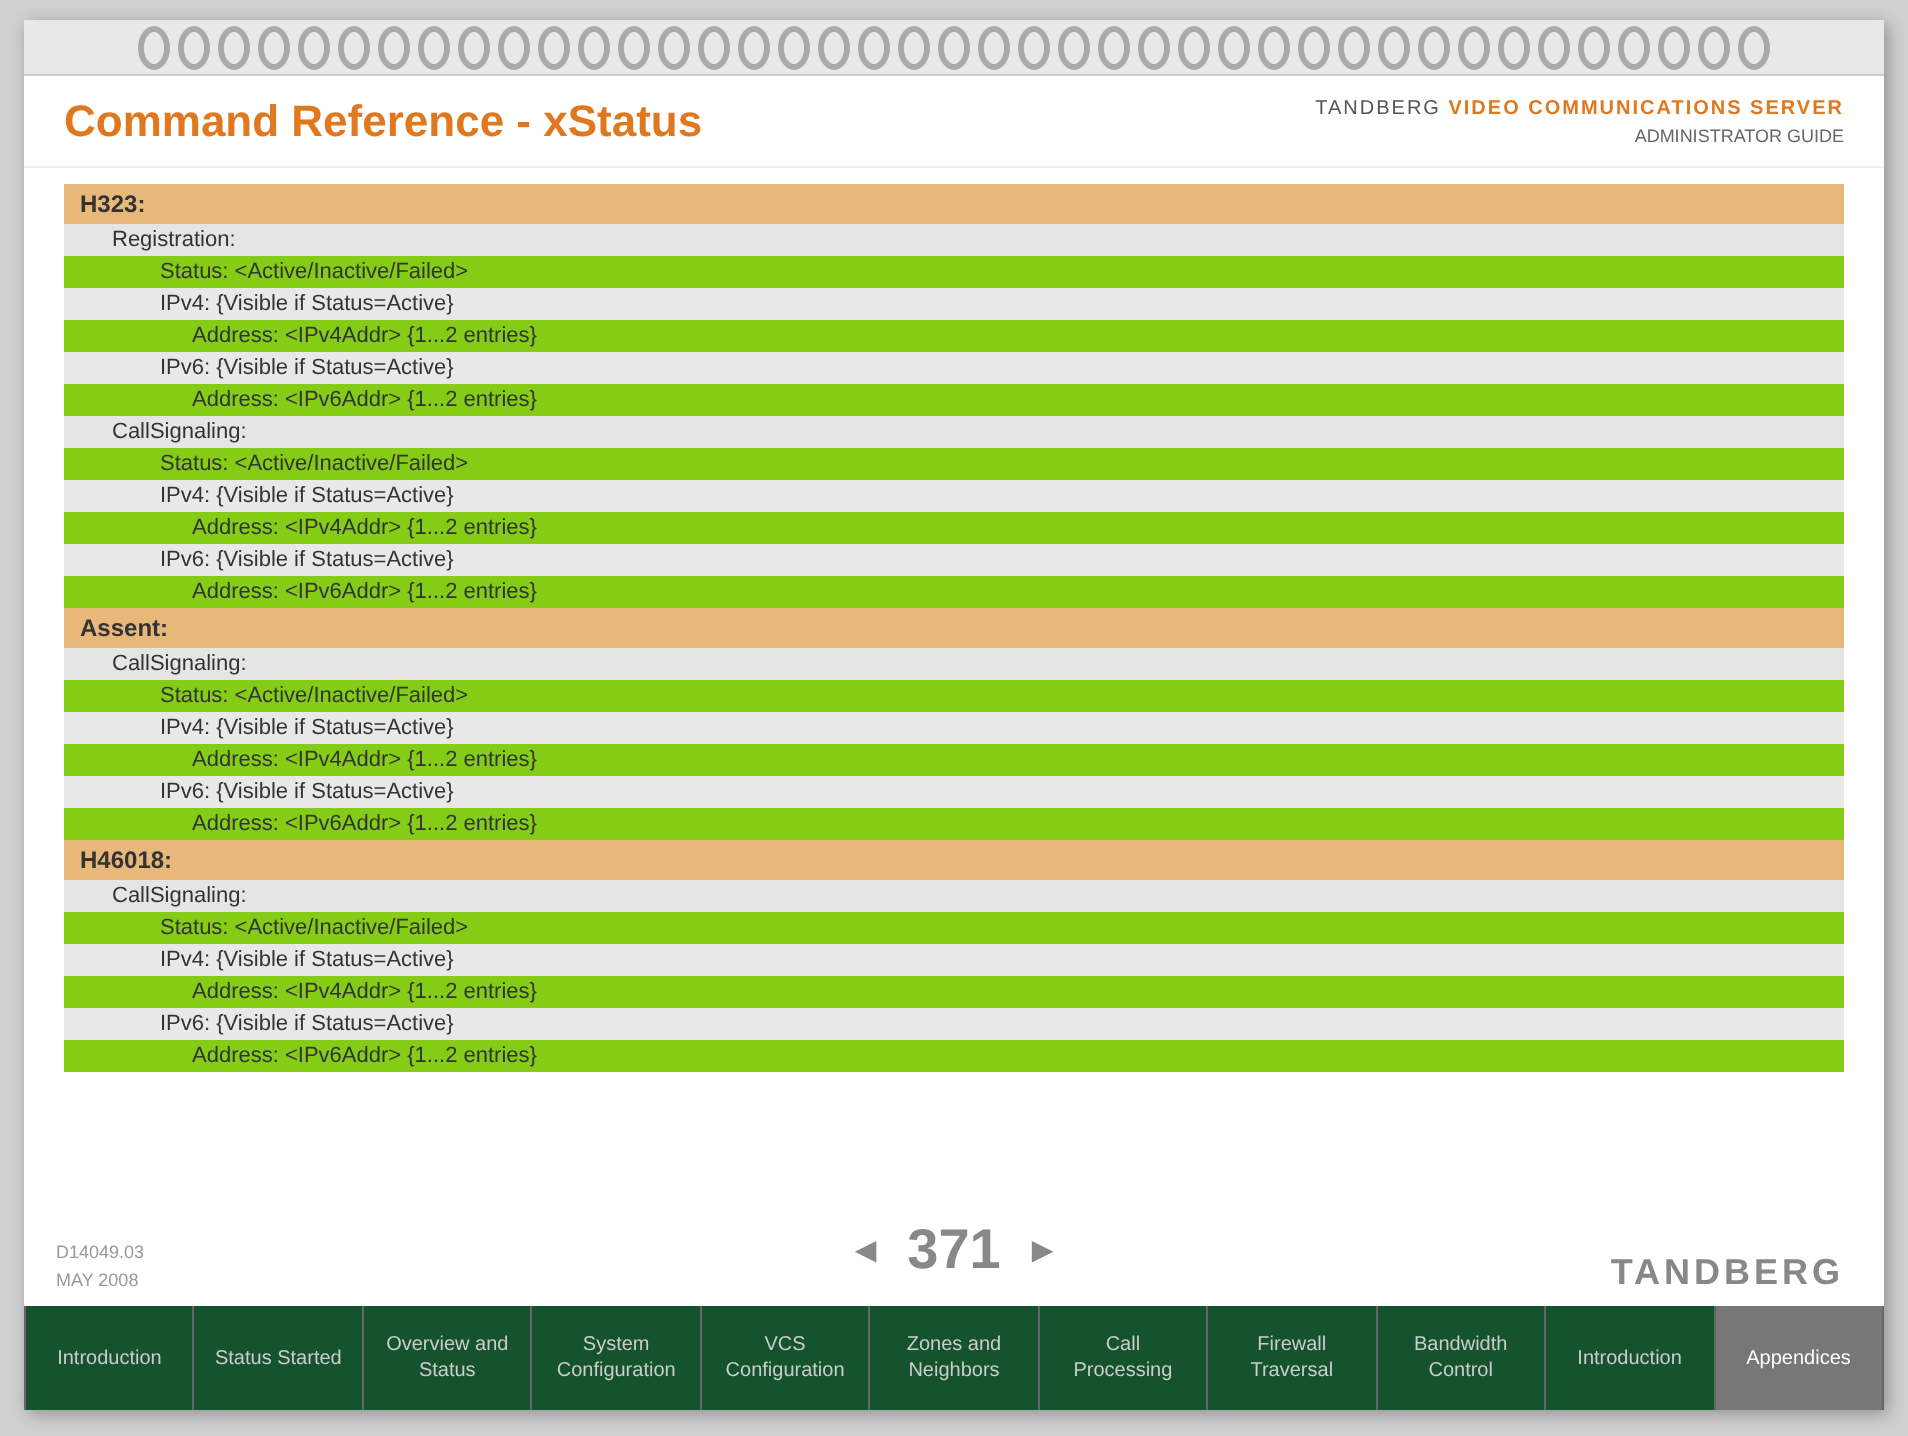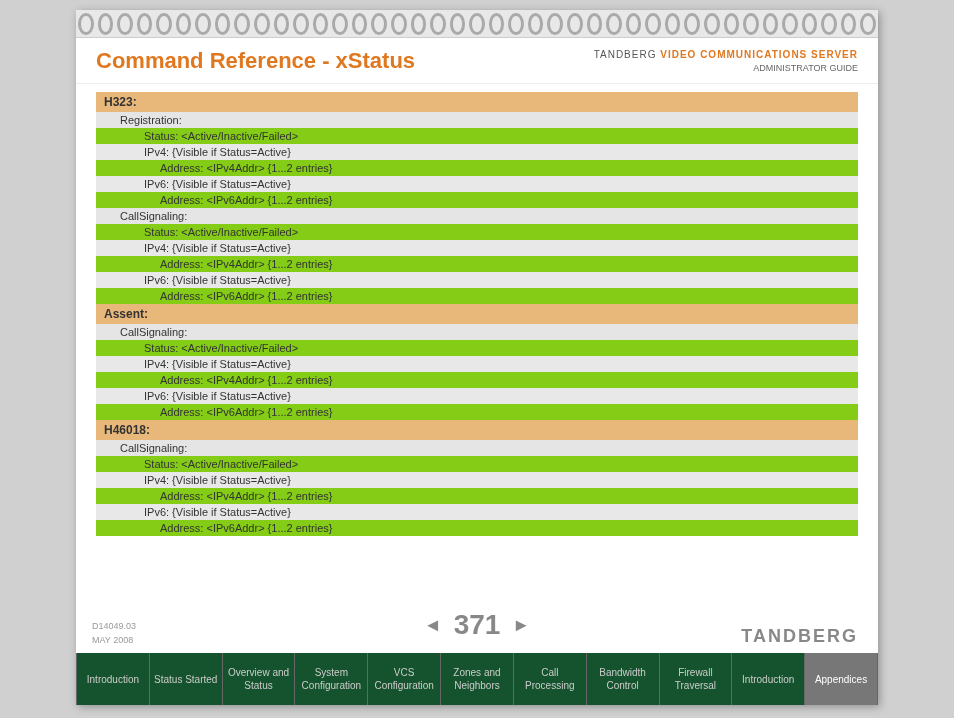--- a/index.html
+++ b/index.html
@@ -6,21 +6,21 @@
     body {
       width: 954px;
       height: 718px;
       background: #d0d0d0;
       font-family: Arial, Helvetica, sans-serif;
       font-size: 12px;
       overflow: hidden;
     }
 
     .page-container {
-      width: 802px;
+      width: 930px;
       margin: 0 auto;
       background: #ffffff;
       position: relative;
       top: 10px;
       height: 695px;
       box-shadow: 2px 2px 8px rgba(0,0,0,0.3);
     }
 
     
     .spiral-bar {
@@ -305,20 +305,20 @@
 
   <div class="bottom-nav">
     <div class="nav-tabs">
       <div class="nav-tab">Introduction</div>
       <div class="nav-tab">Status Started</div>
       <div class="nav-tab">Overview and<br>Status</div>
       <div class="nav-tab">System<br>Configuration</div>
       <div class="nav-tab">VCS<br>Configuration</div>
       <div class="nav-tab">Zones and<br>Neighbors</div>
       <div class="nav-tab">Call<br>Processing</div>
+      <div class="nav-tab">Firewall<br>Traversal</div>
       <div class="nav-tab">Bandwidth<br>Control</div>
-      <div class="nav-tab">Firewall<br>Traversal</div>
       <div class="nav-tab">Introduction</div>
       <div class="nav-tab active">Appendices</div>
     </div>
   </div>
 
 </div>
 
 </body></html>

